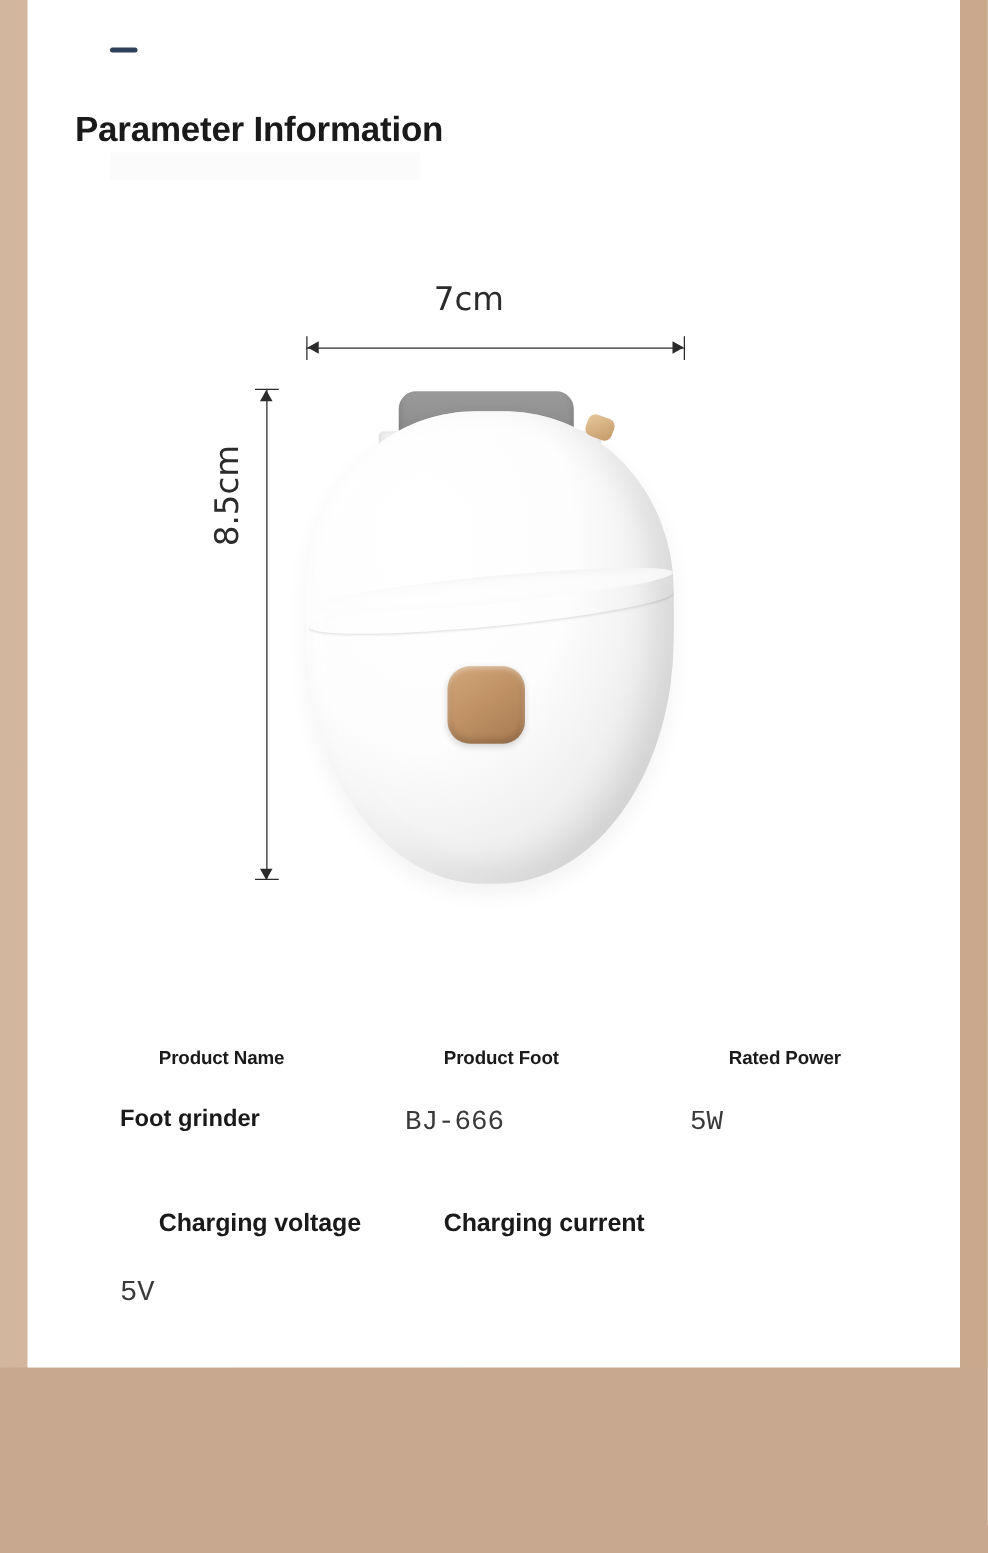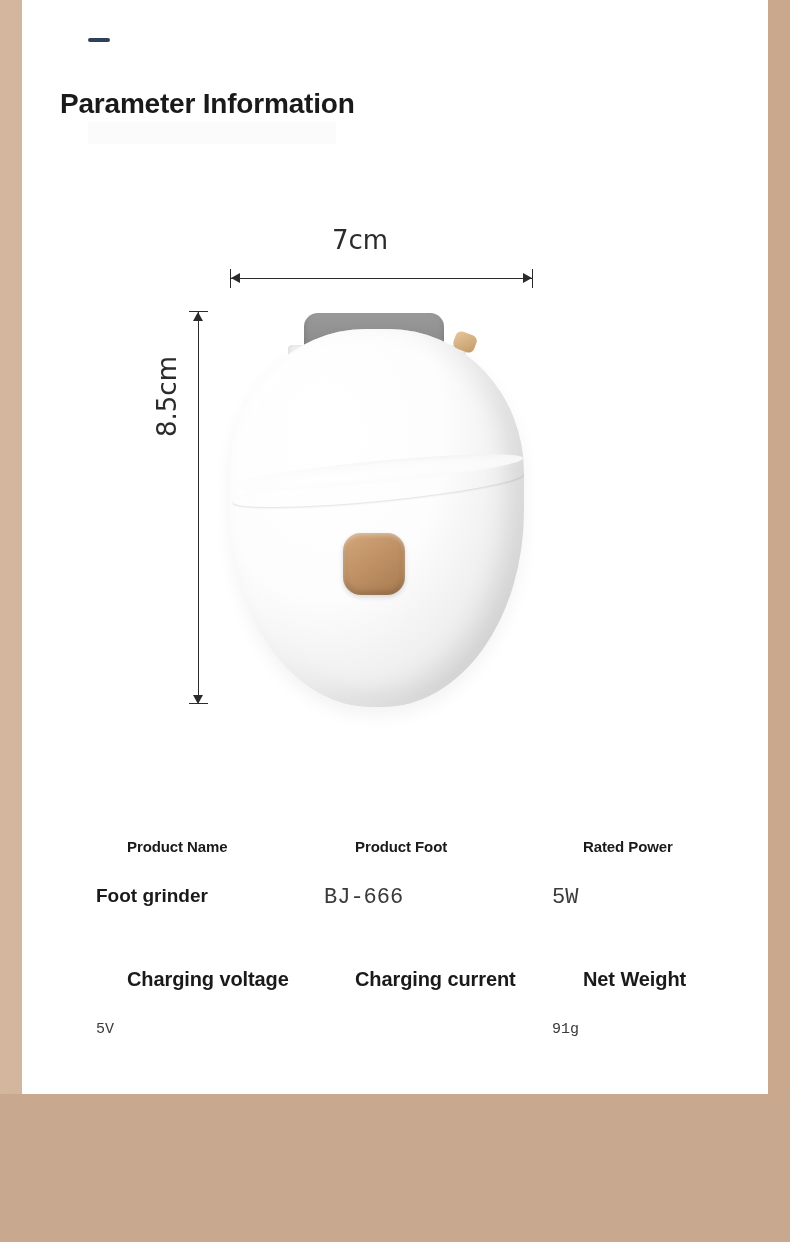--- a/index.html
+++ b/index.html
@@ -52,21 +52,21 @@
     left: 88px;
     top: 122px;
     width: 248px;
     height: 22px;
     background: rgba(0,0,0,0.015);
   }
 
   
   .diagram {
     position: absolute;
-    left: 154px;
+    left: 169px;
     top: 225px;
     width: 420px;
     height: 500px;
   }
   
   .dim-h-label {
     position: absolute;
     left: 178px;
     top: 0px;
     font-size: 26px;
@@ -264,21 +264,21 @@
     color: #3a3a3a;
     font-family: Liberation Mono, monospace;
   }
   .spec-value.bold {
     font-weight: bold;
     color: #1a1a1a;
     font-family: "Liberation Sans", sans-serif;
     font-size: 19px;
   }
   .spec-row.r2 .spec-label { font-size: 20px; }
-  .spec-row.r2 .spec-value { font-size: 15px; }
+  .spec-row.r2 .spec-value { font-size: 23px; }
 </style>
 </head>
 <body>
 
 <div class="page">
   <div class="card"></div>
 
   <div class="dash"></div>
   <div class="title-band"></div>
   <div class="title">Parameter Information</div>
@@ -329,19 +329,15 @@
     </div>
 
     <div class="spec-row r2">
       <div class="spec-col c1">
         <div class="spec-label">Charging voltage</div>
         <div class="spec-value">5V</div>
       </div>
       <div class="spec-col c2">
         <div class="spec-label">Charging current</div>
       </div>
-      <div class="spec-col c3">
-        <div class="spec-label">Net Weight</div>
-        <div class="spec-value">91g</div>
-      </div>
     </div>
   </div>
 </div>
 
 </body></html>

